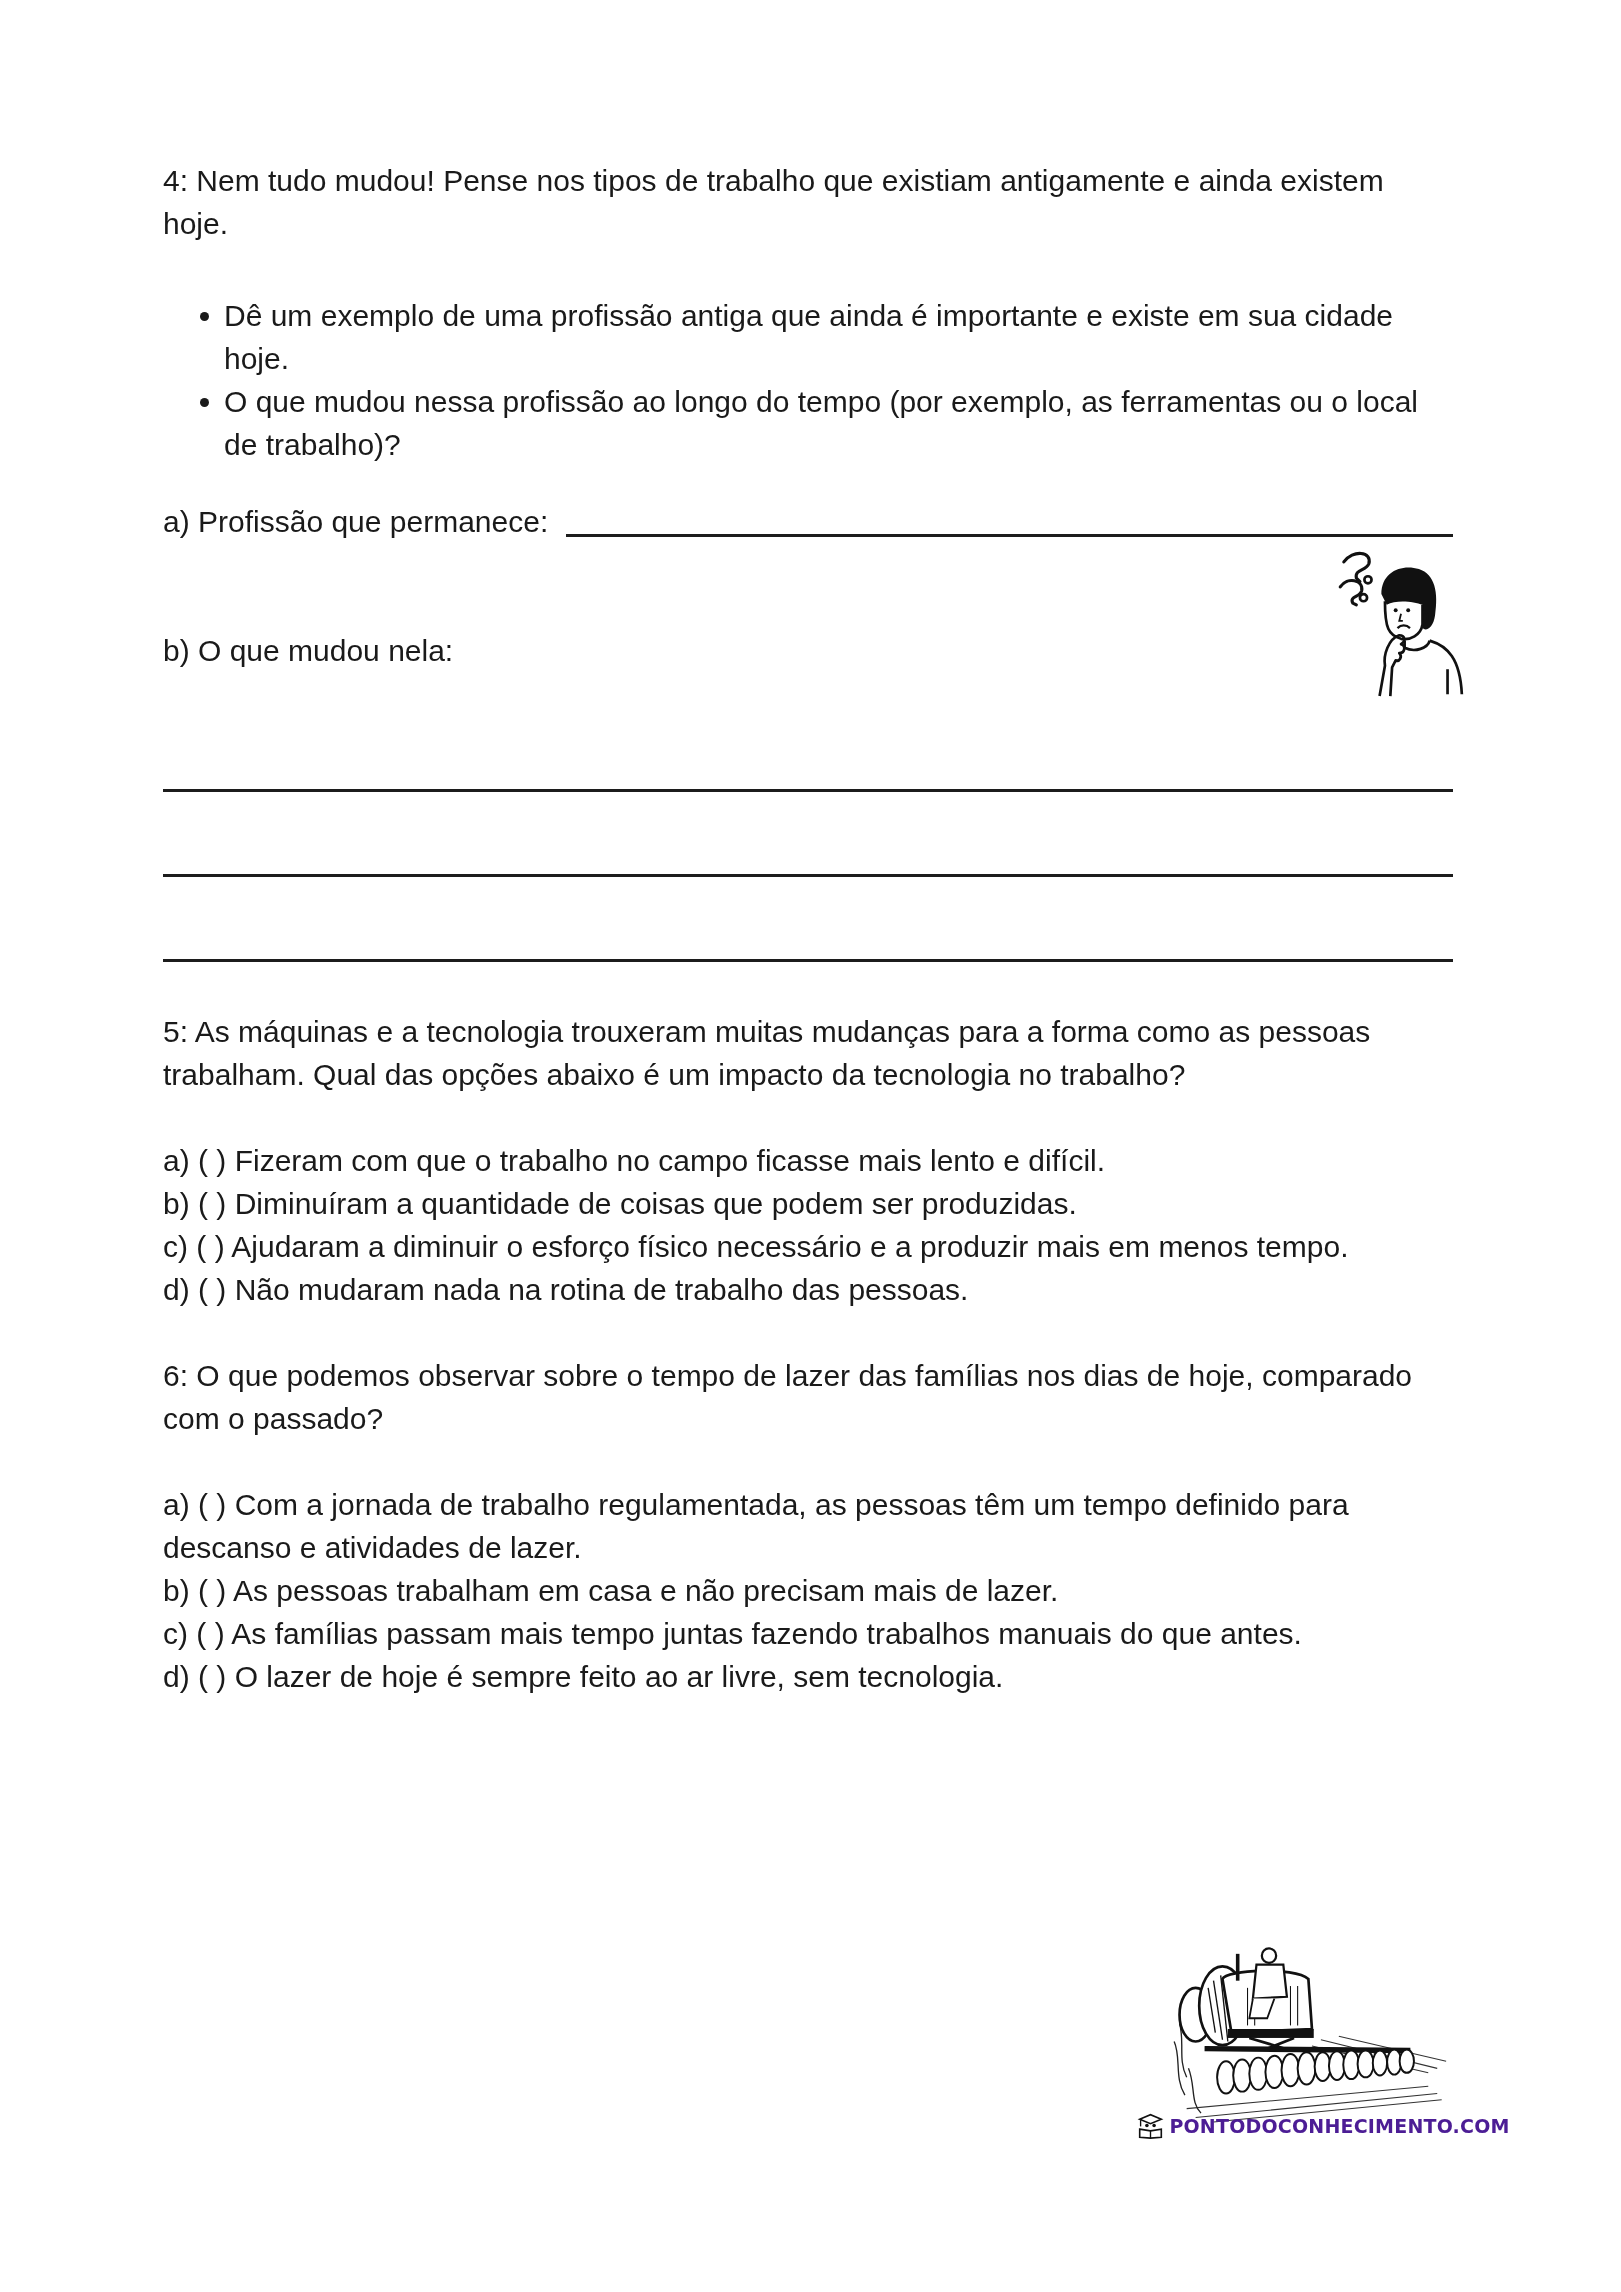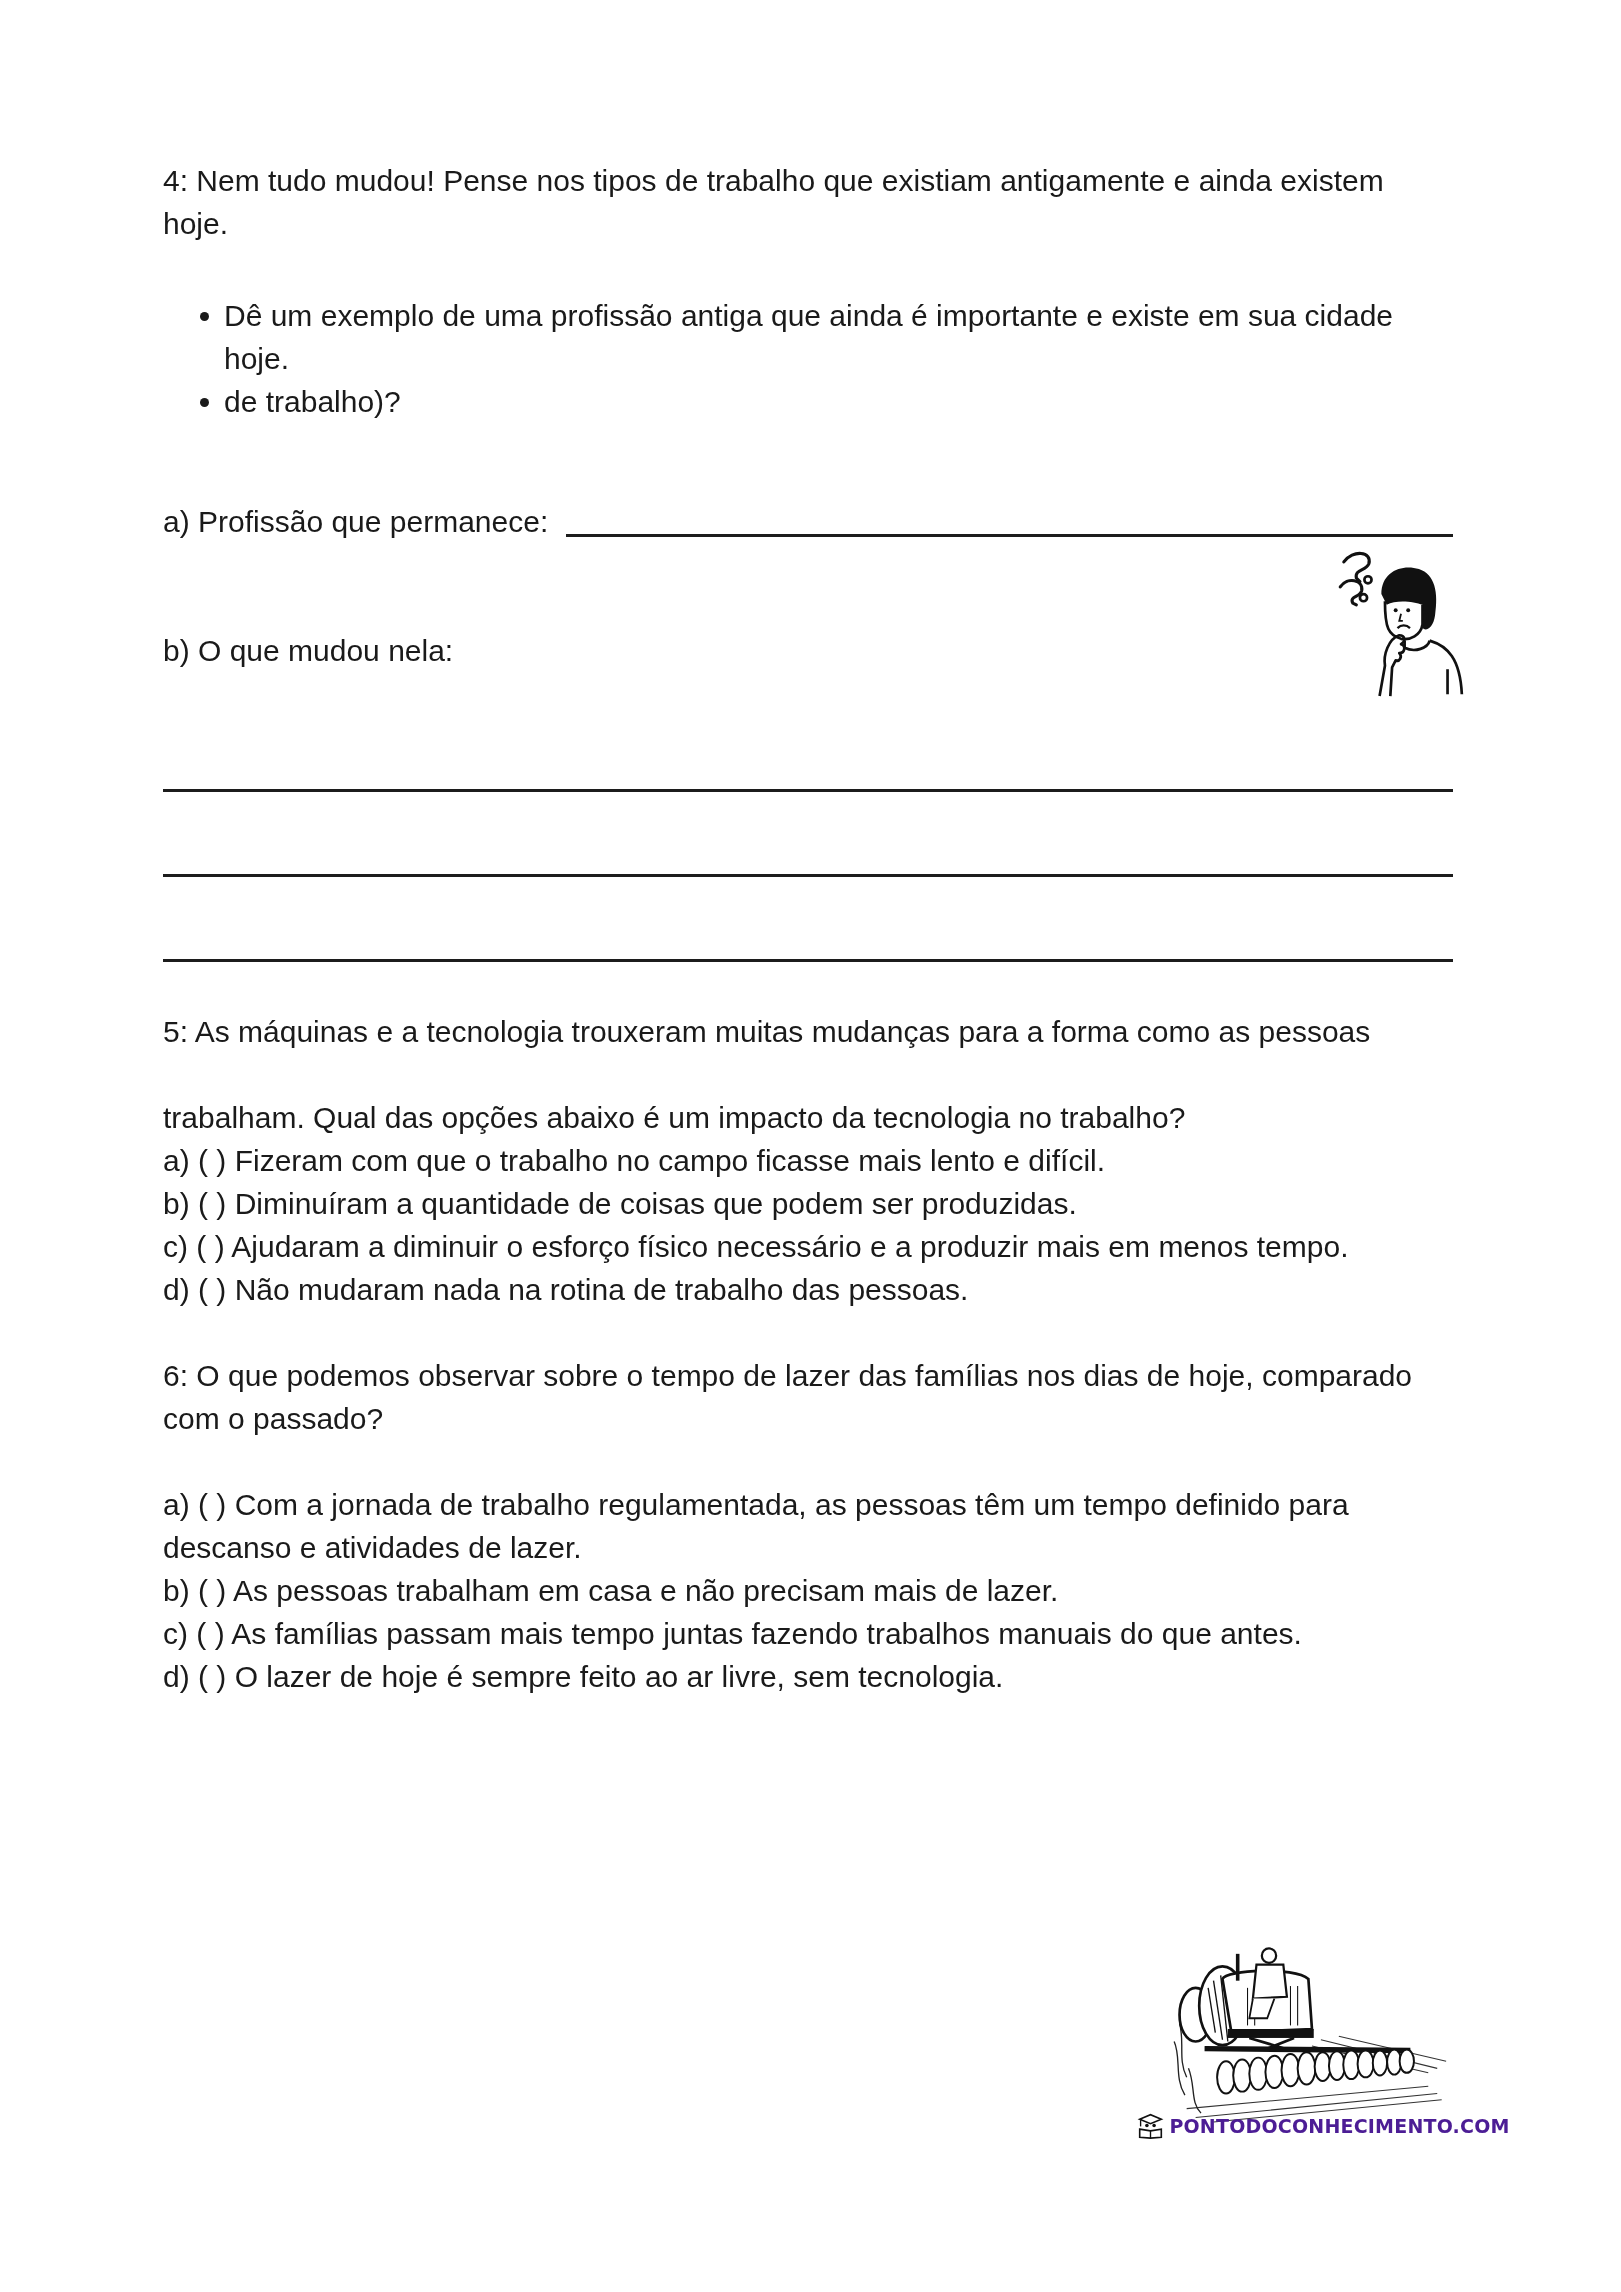--- a/index.html
+++ b/index.html
@@ -27,20 +27,21 @@
   <div class="txt" style="top:202px;">hoje.</div>
 
   <ul class="bullets">
     <li>
       <span class="dot"></span>
       <div>Dê um exemplo de uma profissão antiga que ainda é importante e existe em sua cidade</div>
       <div>hoje.</div>
     </li>
     <li>
       <span class="dot"></span>
+      <div>O que mudou nessa profissão ao longo do tempo (por exemplo, as ferramentas ou o local</div>
       <div>de trabalho)?</div>
     </li>
   </ul>
 
   <div class="txt" style="top:500px;">a) Profissão que permanece:</div>
   <div class="rule" style="left:566px; top:534px; width:887px;"></div>
 
   <div class="txt" style="top:629px;">b) O que mudou nela:</div>
 
   <svg class="thinker" viewBox="0 0 170 175">
@@ -67,21 +68,21 @@
     <line x1="146" y1="142" x2="146" y2="170" stroke="#111" stroke-width="3"></line>
 
     <path d="M70 172 L76 138 C74 126 80 108 92 104 C98 104 100 110 94 114 C100 116 98 124 92 124 C96 128 92 134 88 132 L84 140 L82 172" fill="none" stroke="#111" stroke-width="3" stroke-linejoin="round"></path>
   </svg>
 
   <div class="fill-line" style="top:789px;"></div>
   <div class="fill-line" style="top:874px;"></div>
   <div class="fill-line" style="top:959px;"></div>
 
   <div class="txt" style="top:1010px;">5: As máquinas e a tecnologia trouxeram muitas mudanças para a forma como as pessoas</div>
-  <div class="txt" style="top:1053px;margin-top:43px;">trabalham. Qual das opções abaixo é um impacto da tecnologia no trabalho?</div>
+  <div class="txt" style="top:1053px;">trabalham. Qual das opções abaixo é um impacto da tecnologia no trabalho?</div>
 
   <div class="opt" style="top:1139px;">a) (   ) Fizeram com que o trabalho no campo ficasse mais lento e difícil.</div>
   <div class="opt" style="top:1182px;text-align:right;">b) (   ) Diminuíram a quantidade de coisas que podem ser produzidas.</div>
   <div class="opt" style="top:1225px;">c) (   ) Ajudaram a diminuir o esforço físico necessário e a produzir mais em menos tempo.</div>
   <div class="opt" style="top:1268px;">d) (   ) Não mudaram nada na rotina de trabalho das pessoas.</div>
 
   <div class="txt" style="top:1354px;">6: O que podemos observar sobre o tempo de lazer das famílias nos dias de hoje, comparado</div>
   <div class="txt" style="top:1397px;">com o passado?</div>
 
   <div class="opt" style="top:1526px;">descanso e atividades de lazer.</div>

